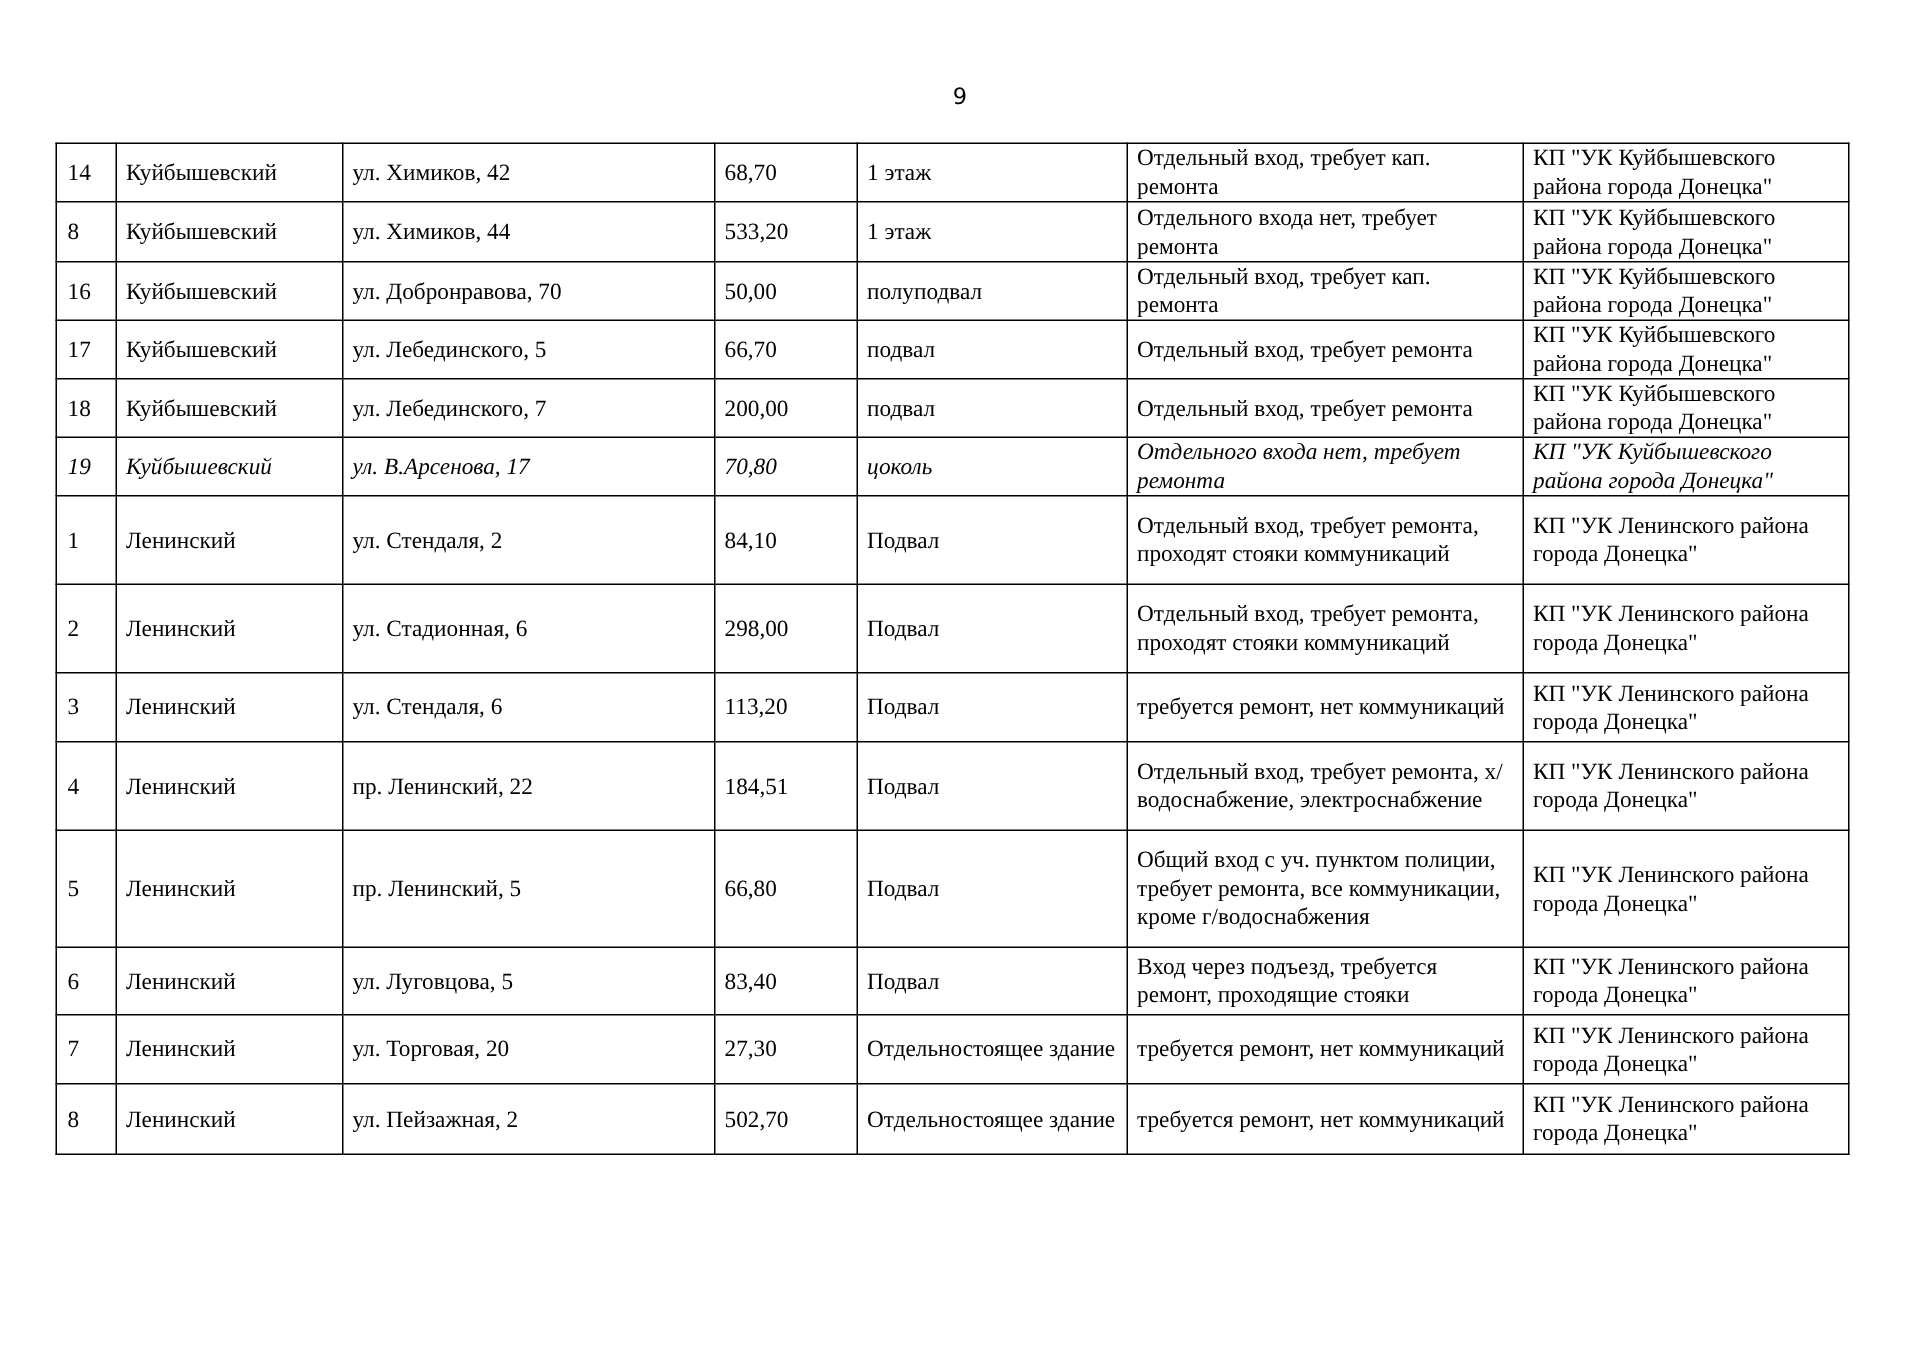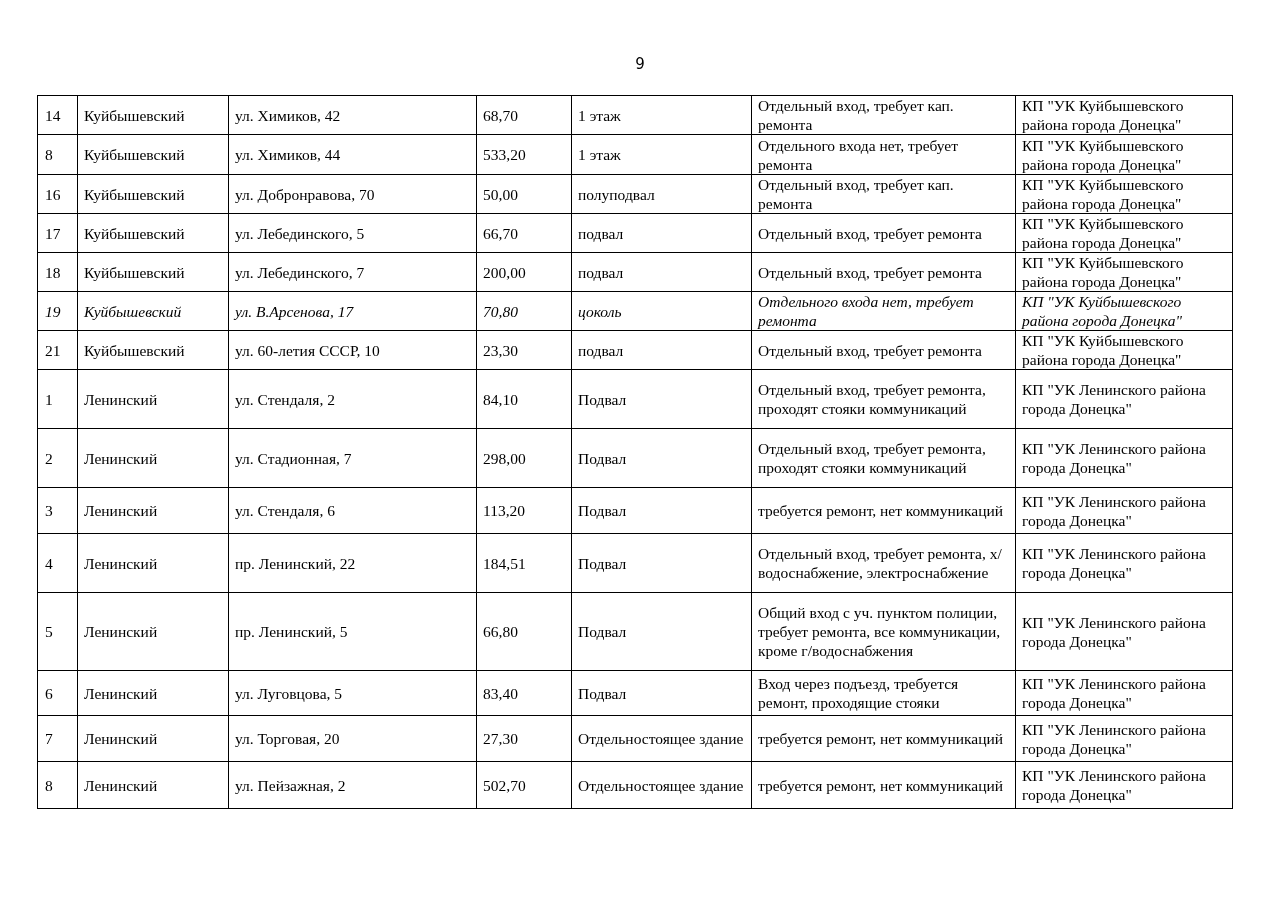--- a/index.html
+++ b/index.html
@@ -114,42 +114,33 @@
       </tr>
       <tr style="height: 39px; font-style: italic;">
         <td class="num">19</td>
         <td>Куйбышевский</td>
         <td>ул. В.Арсенова, 17</td>
         <td>70,80</td>
         <td>цоколь</td>
         <td>Отдельного входа нет, требует ремонта</td>
         <td>КП "УК Куйбышевского района города Донецка"</td>
       </tr>
-      <tr style="height: 39px;">
-        <td class="num">21</td>
-        <td>Куйбышевский</td>
-        <td>ул. 60-летия СССР, 10</td>
-        <td>23,30</td>
-        <td>подвал</td>
-        <td>Отдельный вход, требует ремонта</td>
-        <td>КП "УК Куйбышевского района города Донецка"</td>
-      </tr>
       <tr style="height: 59px;">
         <td class="num">1</td>
         <td>Ленинский</td>
         <td>ул. Стендаля, 2</td>
         <td>84,10</td>
         <td>Подвал</td>
         <td>Отдельный вход, требует ремонта, проходят стояки коммуникаций</td>
         <td>КП "УК Ленинского района города Донецка"</td>
       </tr>
       <tr style="height: 59px;">
         <td class="num">2</td>
         <td>Ленинский</td>
-        <td>ул. Стадионная, 7</td>
+        <td>ул. Стадионная, 6</td>
         <td>298,00</td>
         <td>Подвал</td>
         <td>Отдельный вход, требует ремонта, проходят стояки коммуникаций</td>
         <td>КП "УК Ленинского района города Донецка"</td>
       </tr>
       <tr style="height: 46px;">
         <td class="num">3</td>
         <td>Ленинский</td>
         <td>ул. Стендаля, 6</td>
         <td>113,20</td>

